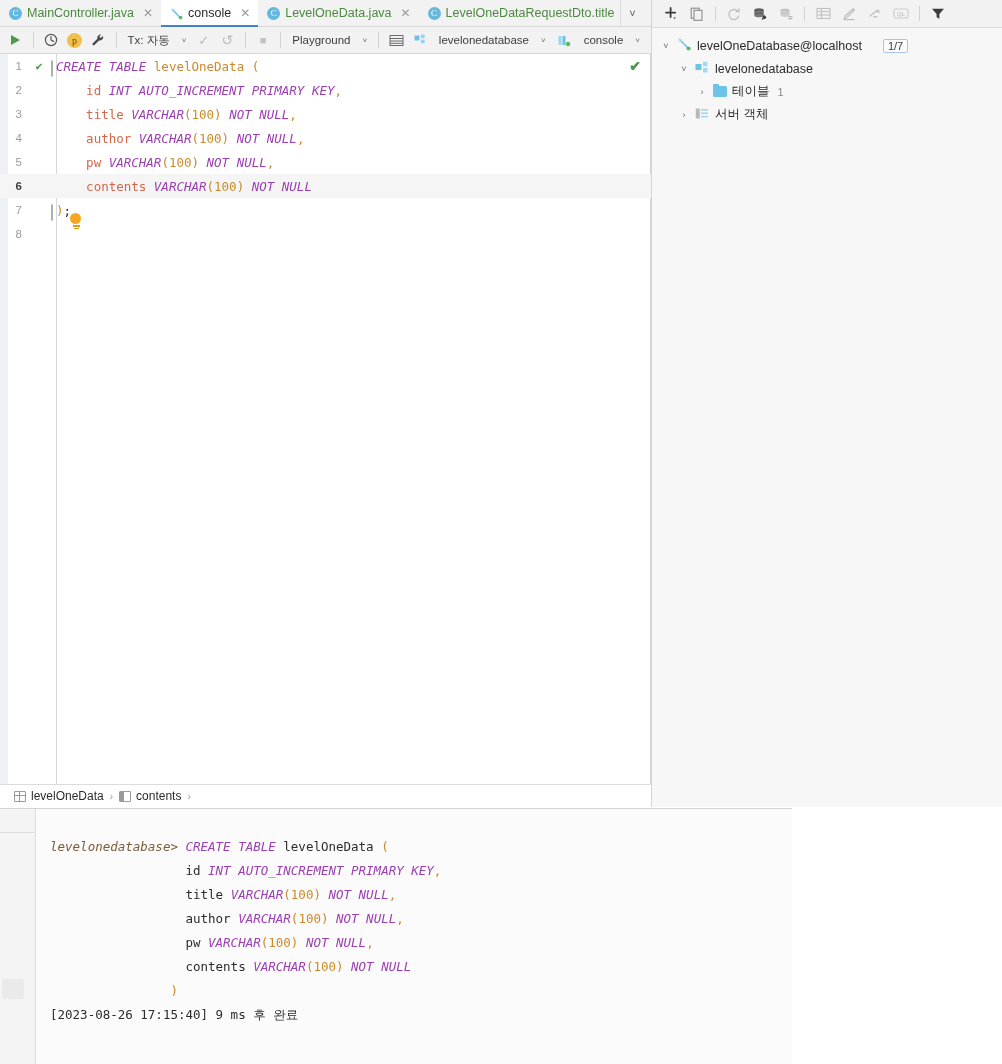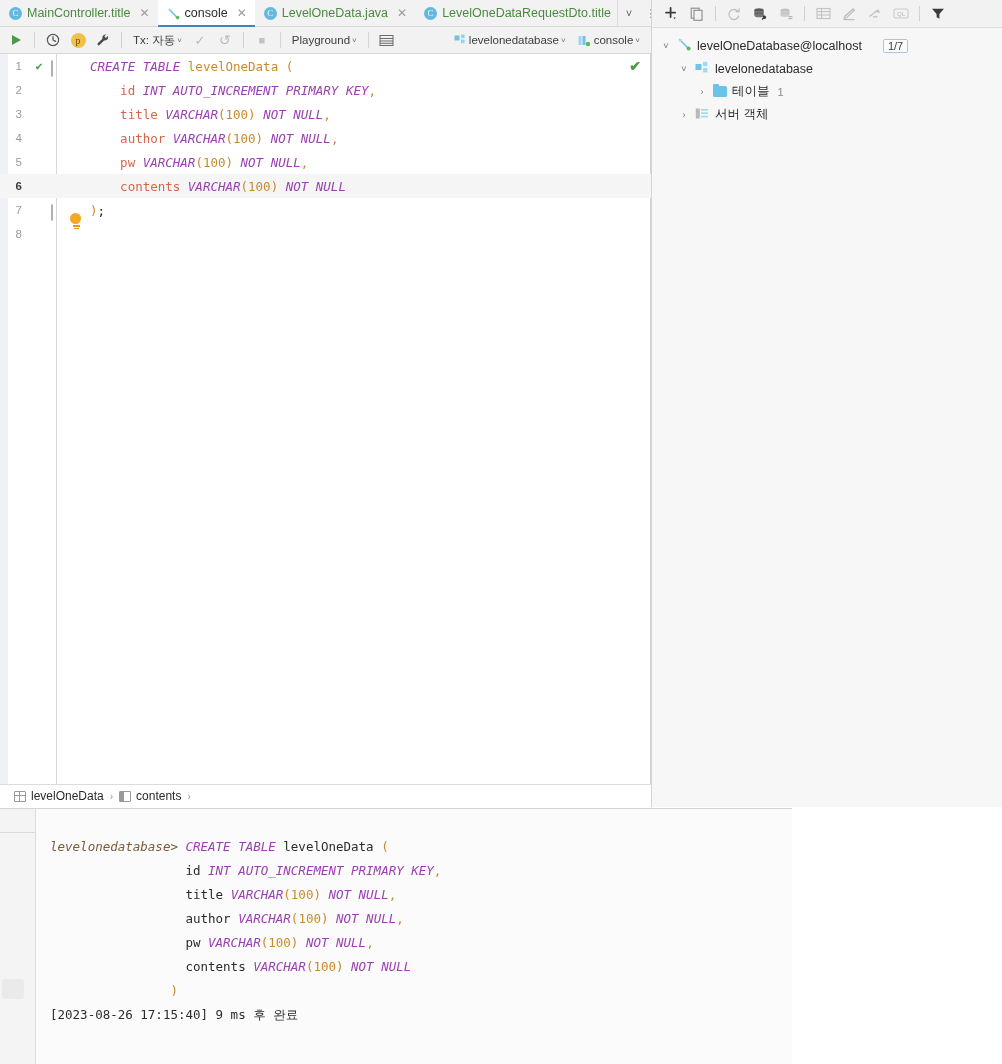--- a/index.html
+++ b/index.html
@@ -84,21 +84,21 @@
     font-size: 11.5px; color: #3c3c3c;
     gap: 1px;
   }
   .tbtn {
     width: 24px; height: 22px;
     display: flex; align-items: center; justify-content: center;
     border-radius: 3px;
   }
   .tsep { width: 1px; height: 16px; background: #d2d2d2; margin: 0 5px; }
   .tdrop {
-    display: flex; align-items: center; gap: 2px;
+    display: flex; align-items: center; gap: 12px;
     padding: 2px 5px; border-radius: 3px; white-space: nowrap;
   }
   .caret { font-size: 8px; color: #6b6b6b; }
 
   
   #editor-wrap {
     position: relative;
     height: calc(807px - 27px - 27px - 23px);
     background: #ffffff;
     overflow: hidden;
@@ -134,21 +134,21 @@
     background: #fff; position: relative;
   }
   .fold::after {
     content: ""; position: absolute; left: 1px; right: 1px; top: 3px;
     height: 1px; background: #9a9a9a;
   }
   #vline {
     position: absolute; left: 56px; top: 0; bottom: 0;
     width: 1px; background: #d7d7d7;
   }
-  .code-txt { padding-left: 16px; margin-left: 18px; }
+  .code-txt { padding-left: 0; }
   .kw  { color: #9b3fb0; font-style: italic; }
   .tbl { color: #c98a2b; }
   .col { color: #d4674a; }
   .num { color: #c98a2b; }
   .pun { color: #c98a2b; }
   .plain { color: #2b2b2b; }
   #bulb {
     position: absolute; left: 70px; top: 159px;
     width: 13px; height: 13px; z-index: 5;
   }
@@ -303,21 +303,21 @@
 <body>
 
 <div id="root">
 
   <div id="left-col">
 
     <div id="tabbar">
       <div id="tabs-host" style="display:flex;align-items:stretch;">
           <div class="tab">
             <span class="tab-ico-c">C</span>
-            <span>MainController.title</span>
+            <span>MainController.java</span>
             <span class="tab-close">✕</span>
           </div>
           <div class="tab active">
             <span class="tab-ico-console"><svg width="13" height="13" viewBox="0 0 13 13">
                 <path d="M2 2 L10 10.5" stroke="#6cc3e8" stroke-width="1.6" fill="none"></path>
                 <path d="M2 2 L5 2.6 L2.6 5 Z" fill="#9fd6ee"></path>
                 <circle cx="10.6" cy="10.6" r="1.8" fill="#5bb85b"></circle>
               </svg></span>
             <span>console</span>
             <span class="tab-close">✕</span>

